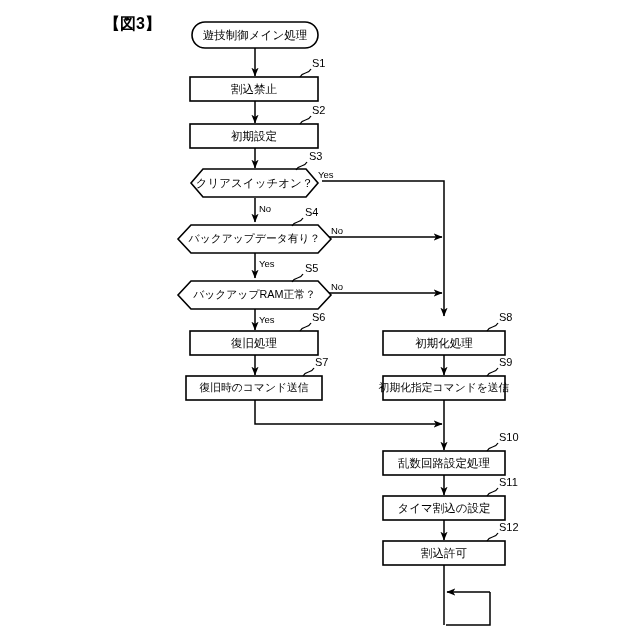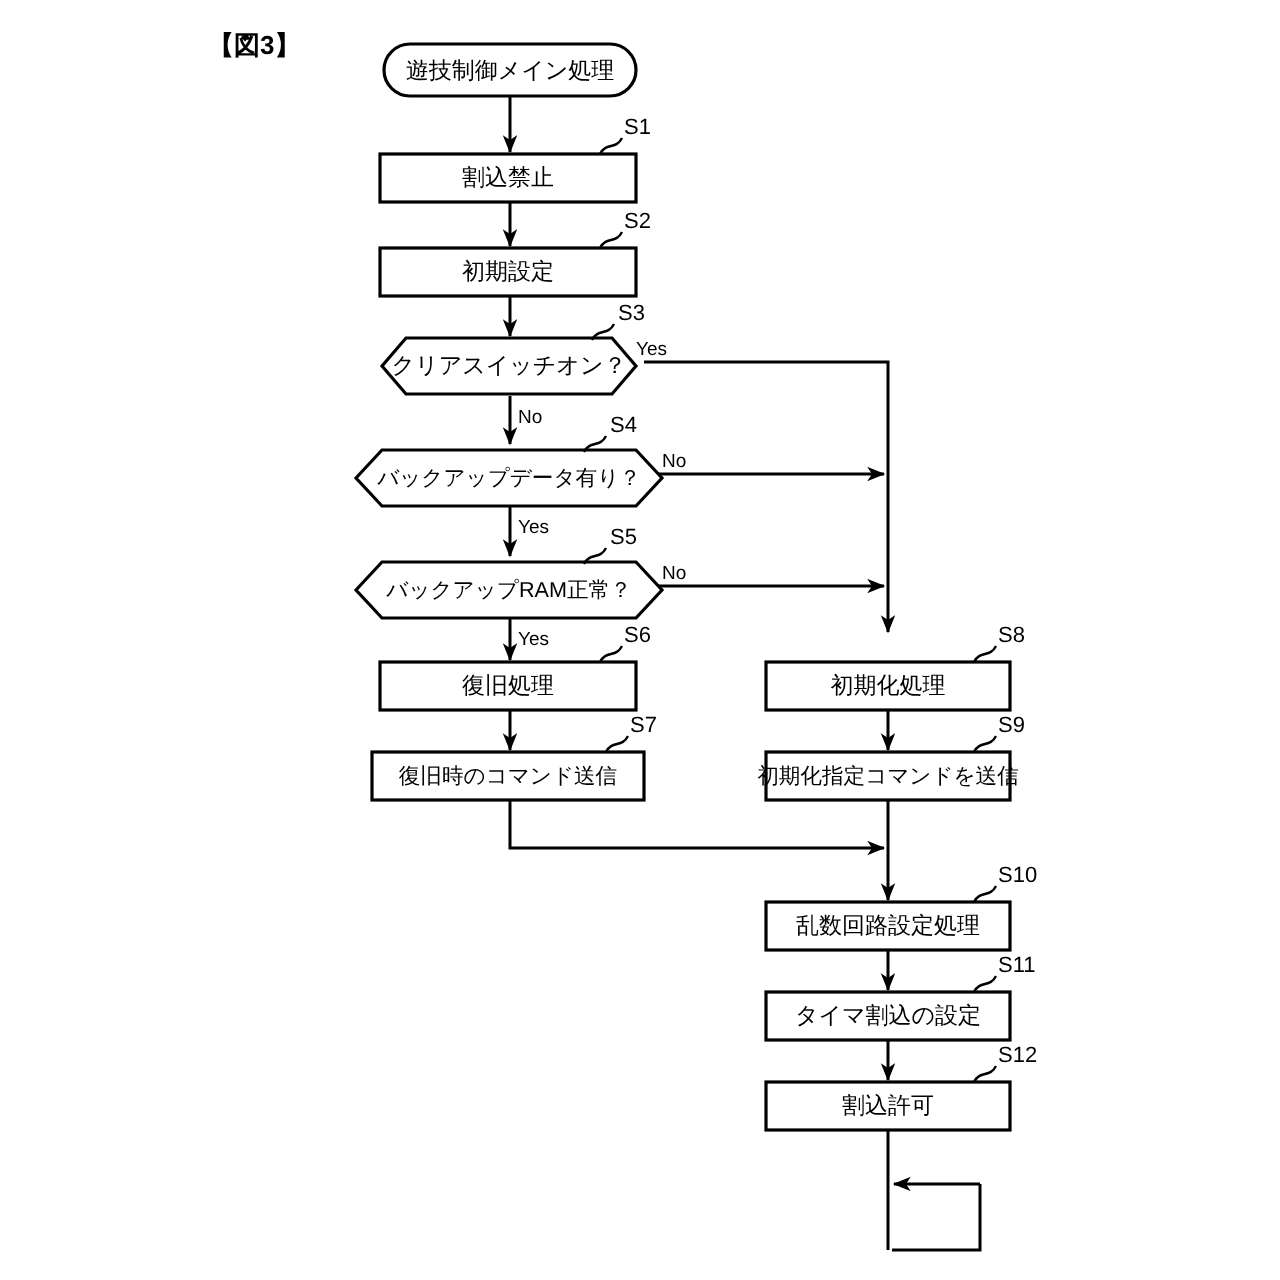--- a/index.html
+++ b/index.html
@@ -16,21 +16,21 @@
   }
   #figure-root {
     position: relative;
     width: 640px;
     height: 640px;
   }
   .fig-title {
     position: absolute;
     left: 104px;
     top: 14px;
-    font-size: 13px;
+    font-size: 16px;
     font-weight: bold;
     letter-spacing: 0px;
     white-space: nowrap;
   }
   svg.flow {
     position: absolute;
     left: 0;
     top: 0;
     width: 640px;
     height: 640px;

